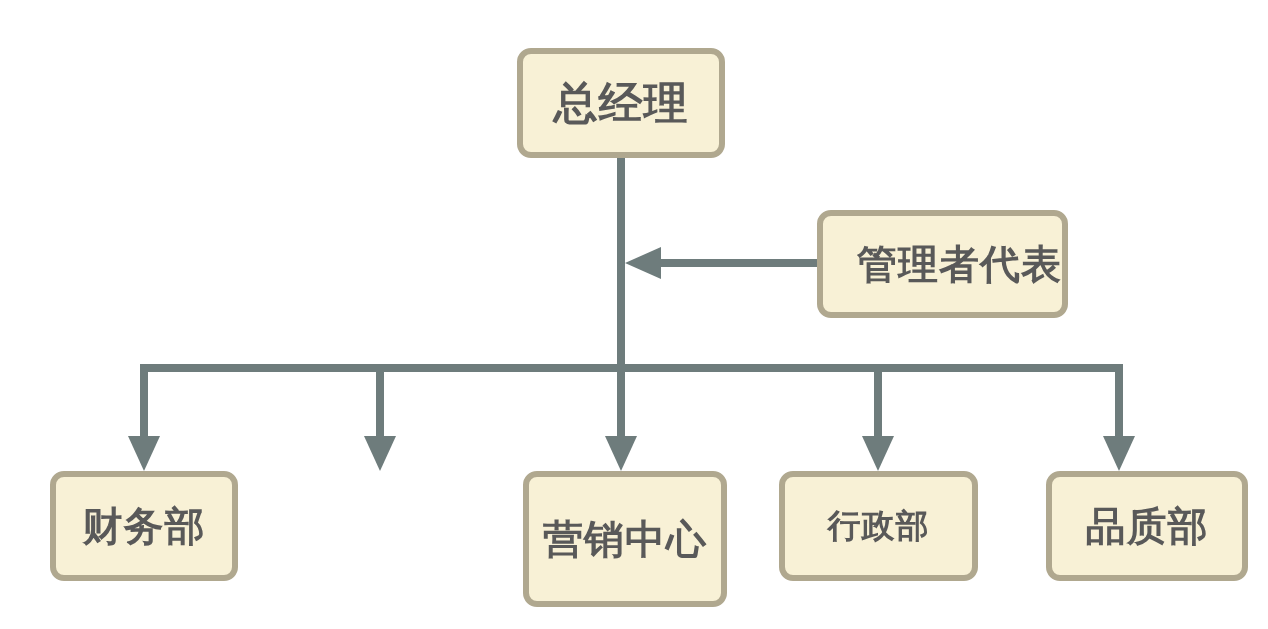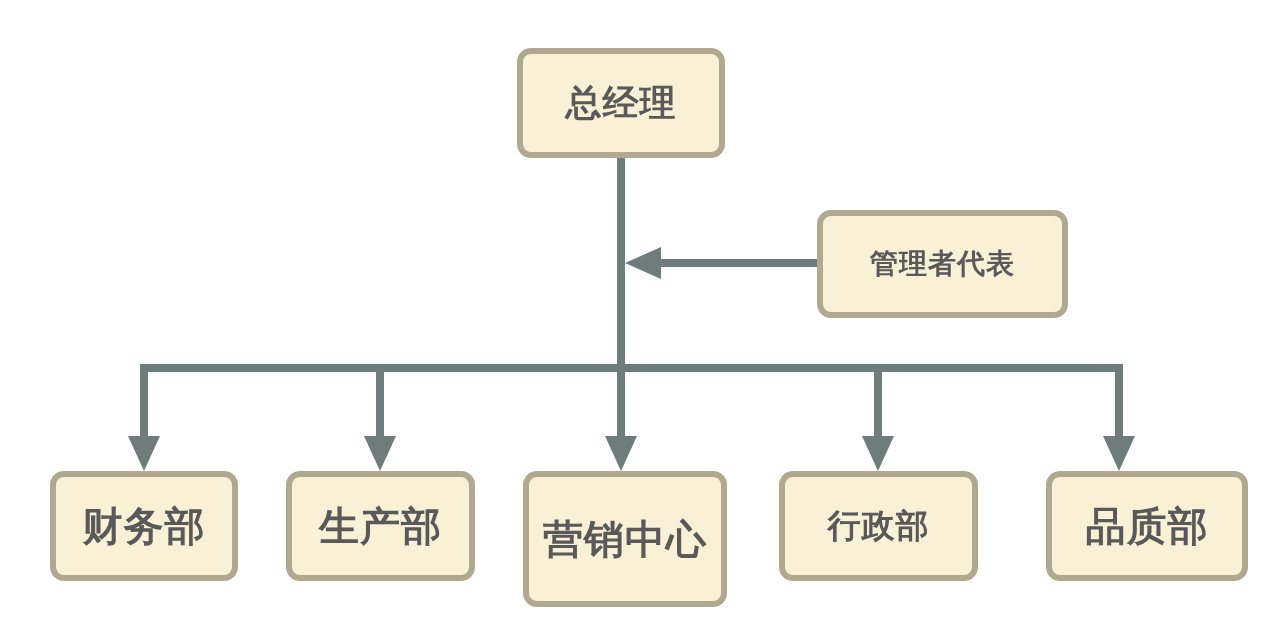--- a/index.html
+++ b/index.html
@@ -34,22 +34,22 @@
     border: 6px solid var(--node-border);
     border-radius: 14px;
     display: flex;
     align-items: center;
     justify-content: center;
     color: var(--text-color);
     font-weight: bold;
     letter-spacing: 1px;
     white-space: nowrap;
   }
-  .node-gm        { left: 517px; top: 48px;  width: 208px; height: 110px; font-size: 36px; }
-  .node-rep       { left: 817px; top: 210px; width: 251px; height: 108px; font-size: 28px; }
+  .node-gm        { left: 517px; top: 48px;  width: 208px; height: 110px; font-size: 44px; }
+  .node-rep       { left: 817px; top: 210px; width: 251px; height: 108px; font-size: 40px; justify-content: flex-end; }
   .node-finance   { left: 50px;   top: 471px; width: 188px; height: 110px; font-size: 40px; }
   .node-production{ left: 286px;  top: 471px; width: 189px; height: 110px; font-size: 40px; }
   .node-marketing { left: 523px;  top: 471px; width: 204px; height: 136px; font-size: 40px; }
   .node-admin     { left: 779px;  top: 471px; width: 199px; height: 110px; font-size: 33px; }
   .node-quality   { left: 1018px; top: 471px; width: 202px; height: 110px; font-size: 40px; margin-left: 28px; }
 </style>
 </head>
 <body>
 
 <div class="canvas">
@@ -80,23 +80,20 @@
   </div>
 
   <div class="node node-rep">
     <span>管理者代表</span>
   </div>
 
   <div class="node node-finance">
     <span>财务部</span>
   </div>
 
-  <div class="node node-production">
-    <span>生产部</span>
-  </div>
 
   <div class="node node-marketing">
     <span>营销中心</span>
   </div>
 
   <div class="node node-admin">
     <span>行政部</span>
   </div>
 
   <div class="node node-quality">

